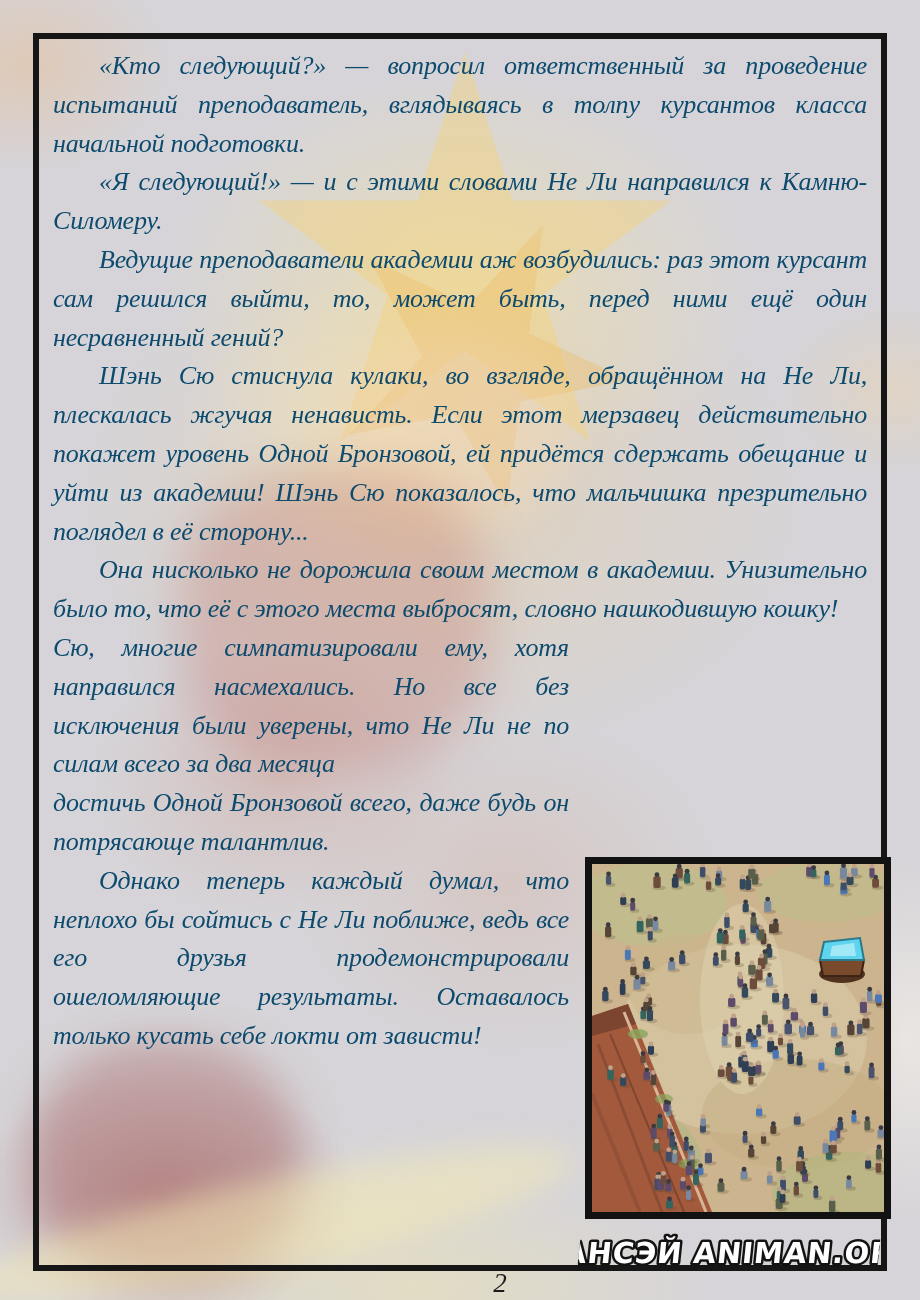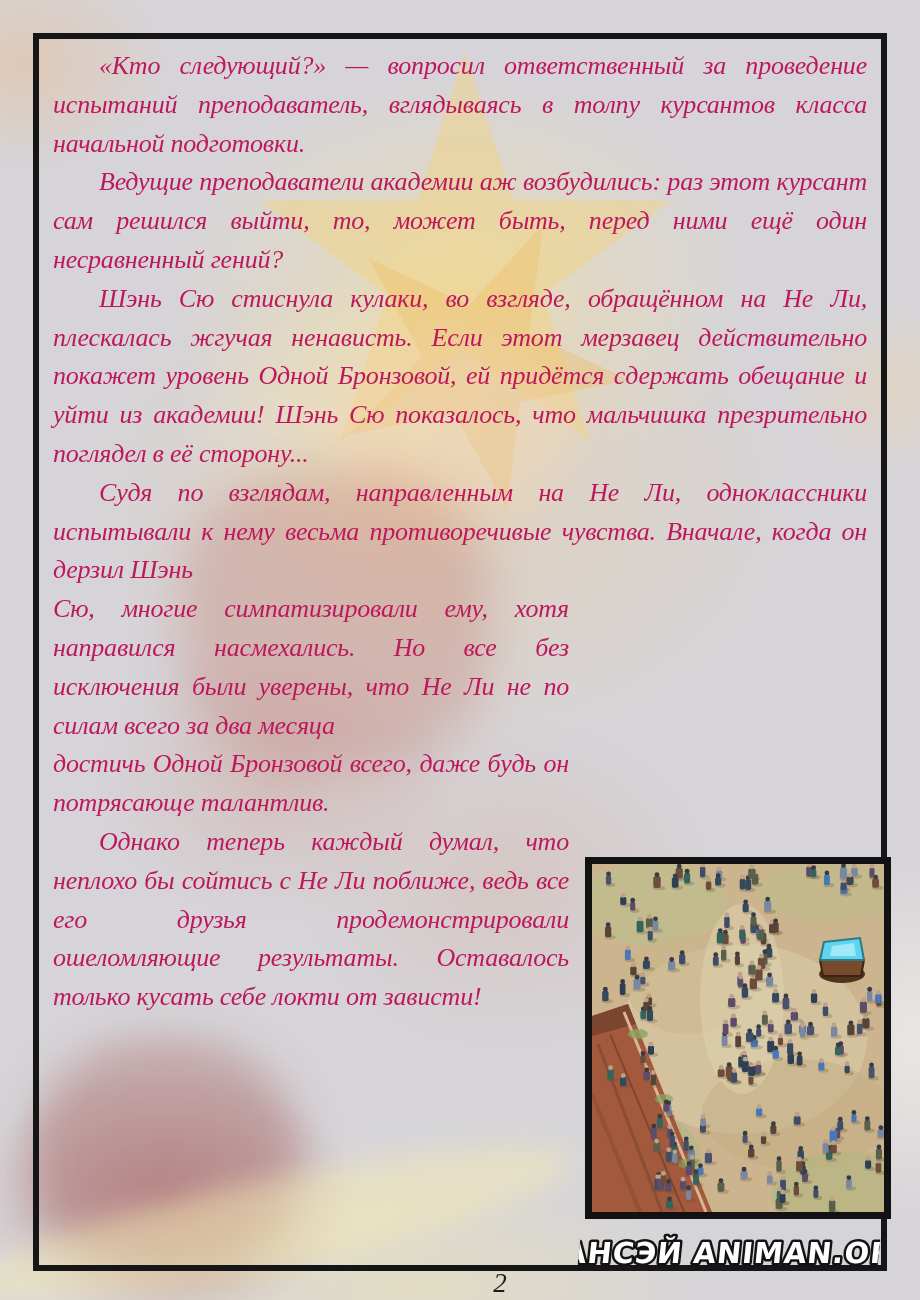--- a/index.html
+++ b/index.html
@@ -32,21 +32,21 @@
   .maroon{left:30px;top:1040px;width:270px;height:240px;border-radius:45%;
     background:rgba(150,60,55,.30);filter:blur(20px);}
   .cream{left:-40px;top:1180px;width:620px;height:90px;border-radius:50%;
     background:rgba(245,236,180,.50);filter:blur(14px);transform:rotate(-12deg);}
 
   
   .frame{position:absolute;left:33px;top:33px;width:842px;height:1226px;
          border:6px solid #161616;z-index:2;box-sizing:content-box;}
   .textwrap{position:relative;width:100%;height:100%;padding:8px 14px;box-sizing:border-box;}
   .textwrap p{margin:0;font-style:italic;font-size:26px;line-height:38.8px;
-      letter-spacing:-0.2px;color:#be185d;text-align:justify;}
+      letter-spacing:-0.2px;color:#0c4a6e;text-align:justify;}
   p.ind{text-indent:46px;}
   .narrow{width:516px;}
 
   
   .inset{position:absolute;left:546px;top:818px;width:292px;height:348px;
          border:7px solid #121212;background:#ccb48e;z-index:4;}
   .inset svg{display:block;}
 
   
   .watermark{position:absolute;left:540px;top:1190px;z-index:5;transform:skewX(-6deg);}
@@ -64,23 +64,24 @@
   <div class="blob spike1"></div>
   <div class="blob spike2"></div>
   <div class="blob skin"></div>
   <div class="blob cloth"></div>
   <div class="blob maroon"></div>
   <div class="blob cream"></div>
 
   <div class="frame">
     <div class="textwrap">
       <p class="ind">«Кто следующий?» — вопросил ответственный за проведение испытаний преподаватель, вглядываясь в толпу курсантов класса начальной подготовки.</p>
+      <p class="ind">«Я следующий!» — и с этими словами Не Ли направился к Камню-Силомеру.</p>
       <p class="ind">Ведущие преподаватели академии аж возбудились: раз этот курсант сам решился выйти, то, может быть, перед ними ещё один несравненный гений?</p>
       <p class="ind">Шэнь Сю стиснула кулаки, во взгляде, обращённом на Не Ли, плескалась жгучая ненависть. Если этот мерзавец действительно покажет уровень Одной Бронзовой, ей придётся сдержать обещание и уйти из академии! Шэнь Сю показалось, что мальчишка презрительно поглядел в её сторону...</p>
-      <p class="ind">Судя по взглядам, направленным на Не Ли, одноклассники испытывали к нему весьма противоречивые чувства. Вначале, когда он дерзил Шэнь</p>
+      <p class="ind">Она нисколько не дорожила своим местом в академии. Унизительно было то, что её с этого места выбросят, словно нашкодившую кошку!</p>
       <div class="narrow">
         <p>Сю, многие симпатизировали ему, хотя направился насмехались. Но все  без исключения были уверены, что Не Ли не по силам всего за два месяца</p>
         <p>достичь Одной Бронзовой всего, даже будь он потрясающе талантлив.</p>
         <p class="ind">Однако теперь каждый думал, что неплохо бы сойтись с Не Ли поближе, ведь все его друзья продемонстрировали ошеломляющие результаты.  Оставалось только кусать себе локти от зависти!</p>
       </div>
 
       <div class="inset">
         <svg id="crowd-svg" width="292" height="348" viewBox="0 0 292 348">
           <rect x="0" y="0" width="292" height="348" fill="#ccb48e"></rect>
           <ellipse cx="60" cy="40" rx="75" ry="42" fill="#b9c18c" opacity="0.55"></ellipse>

